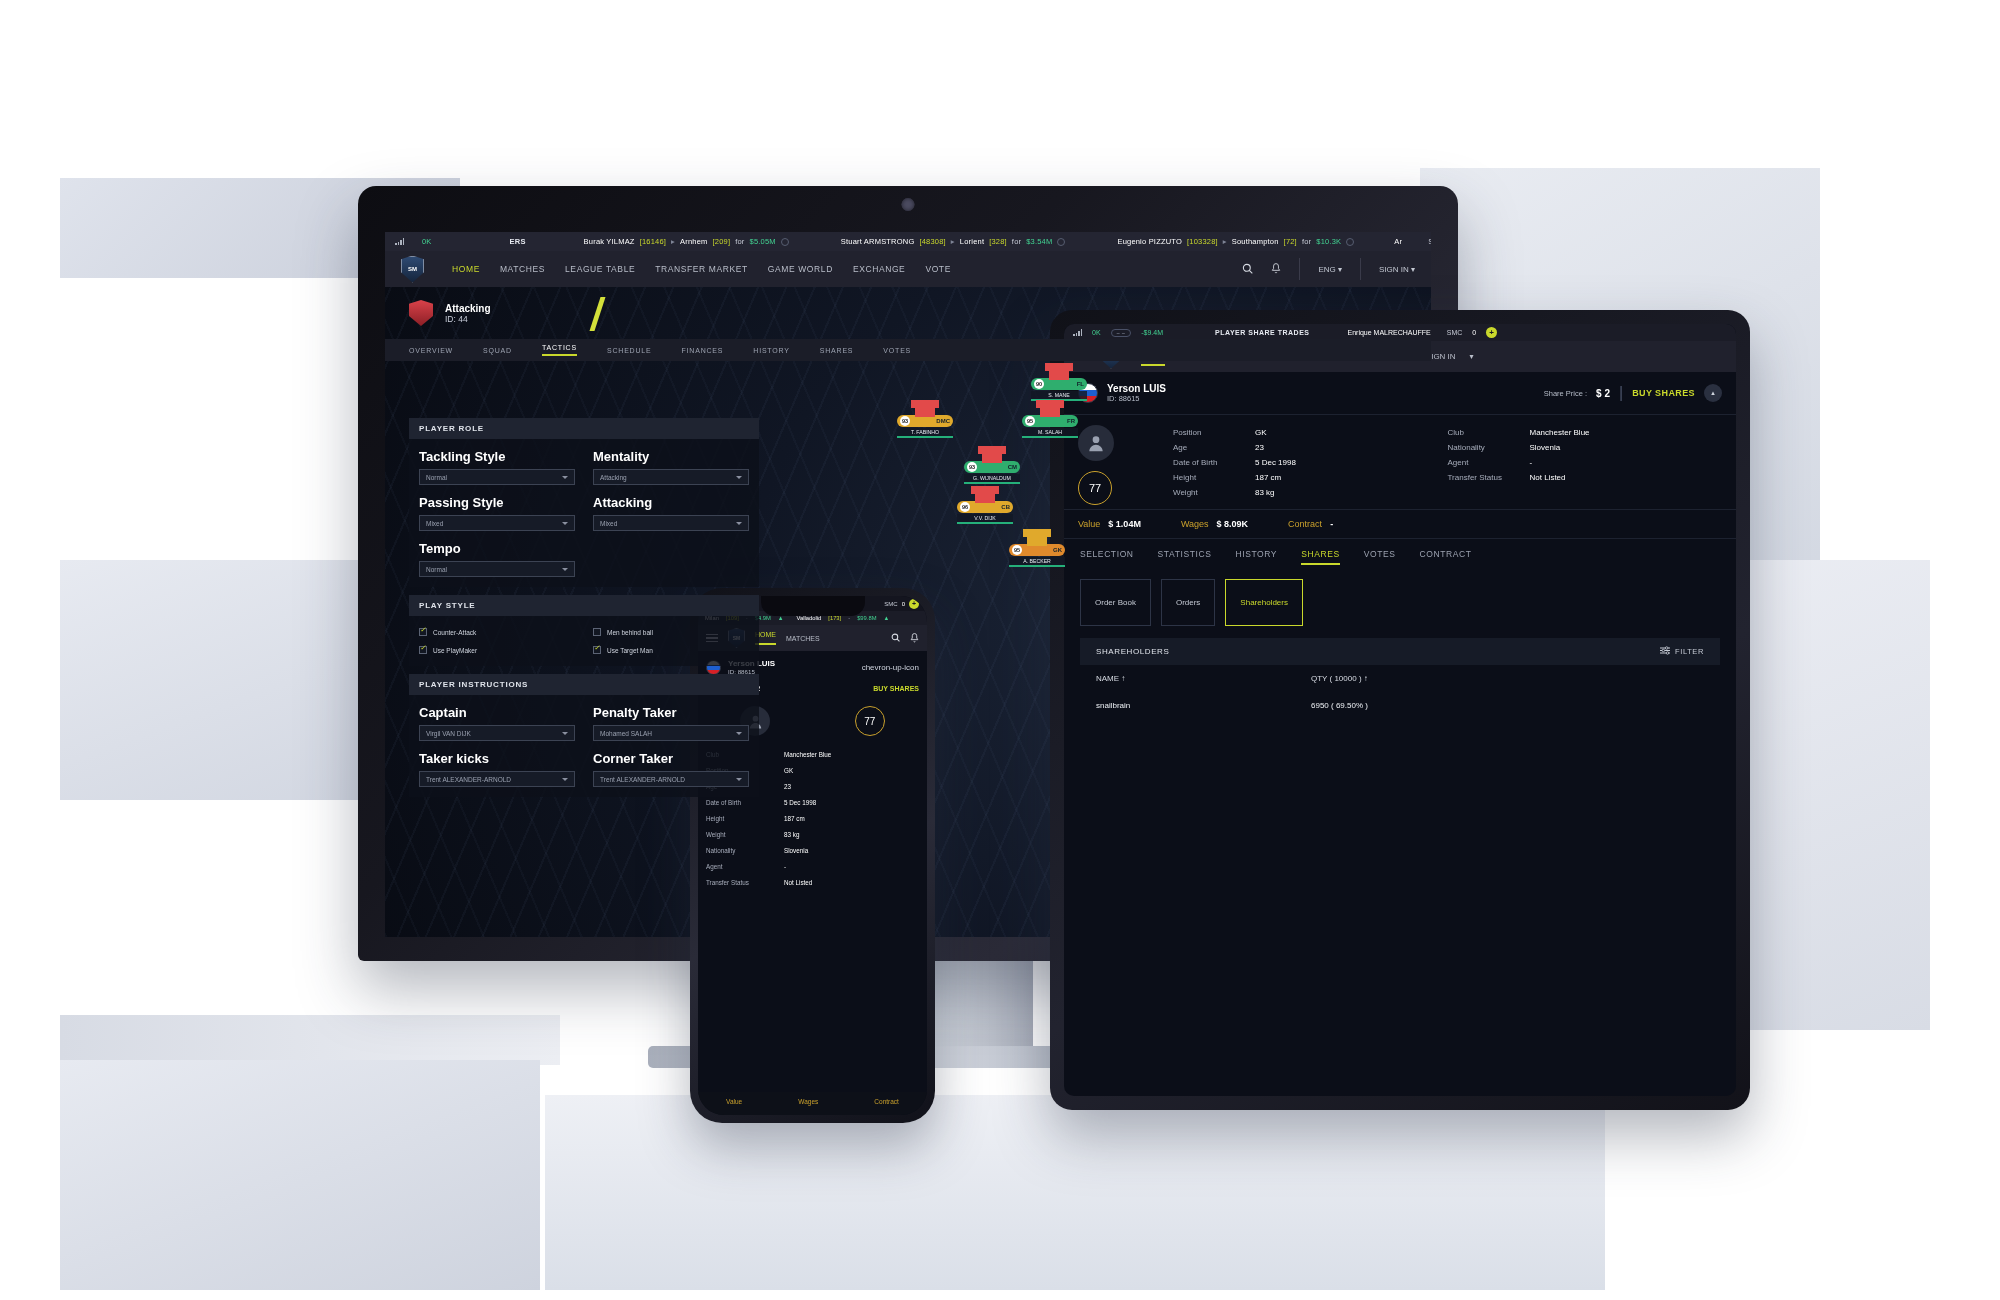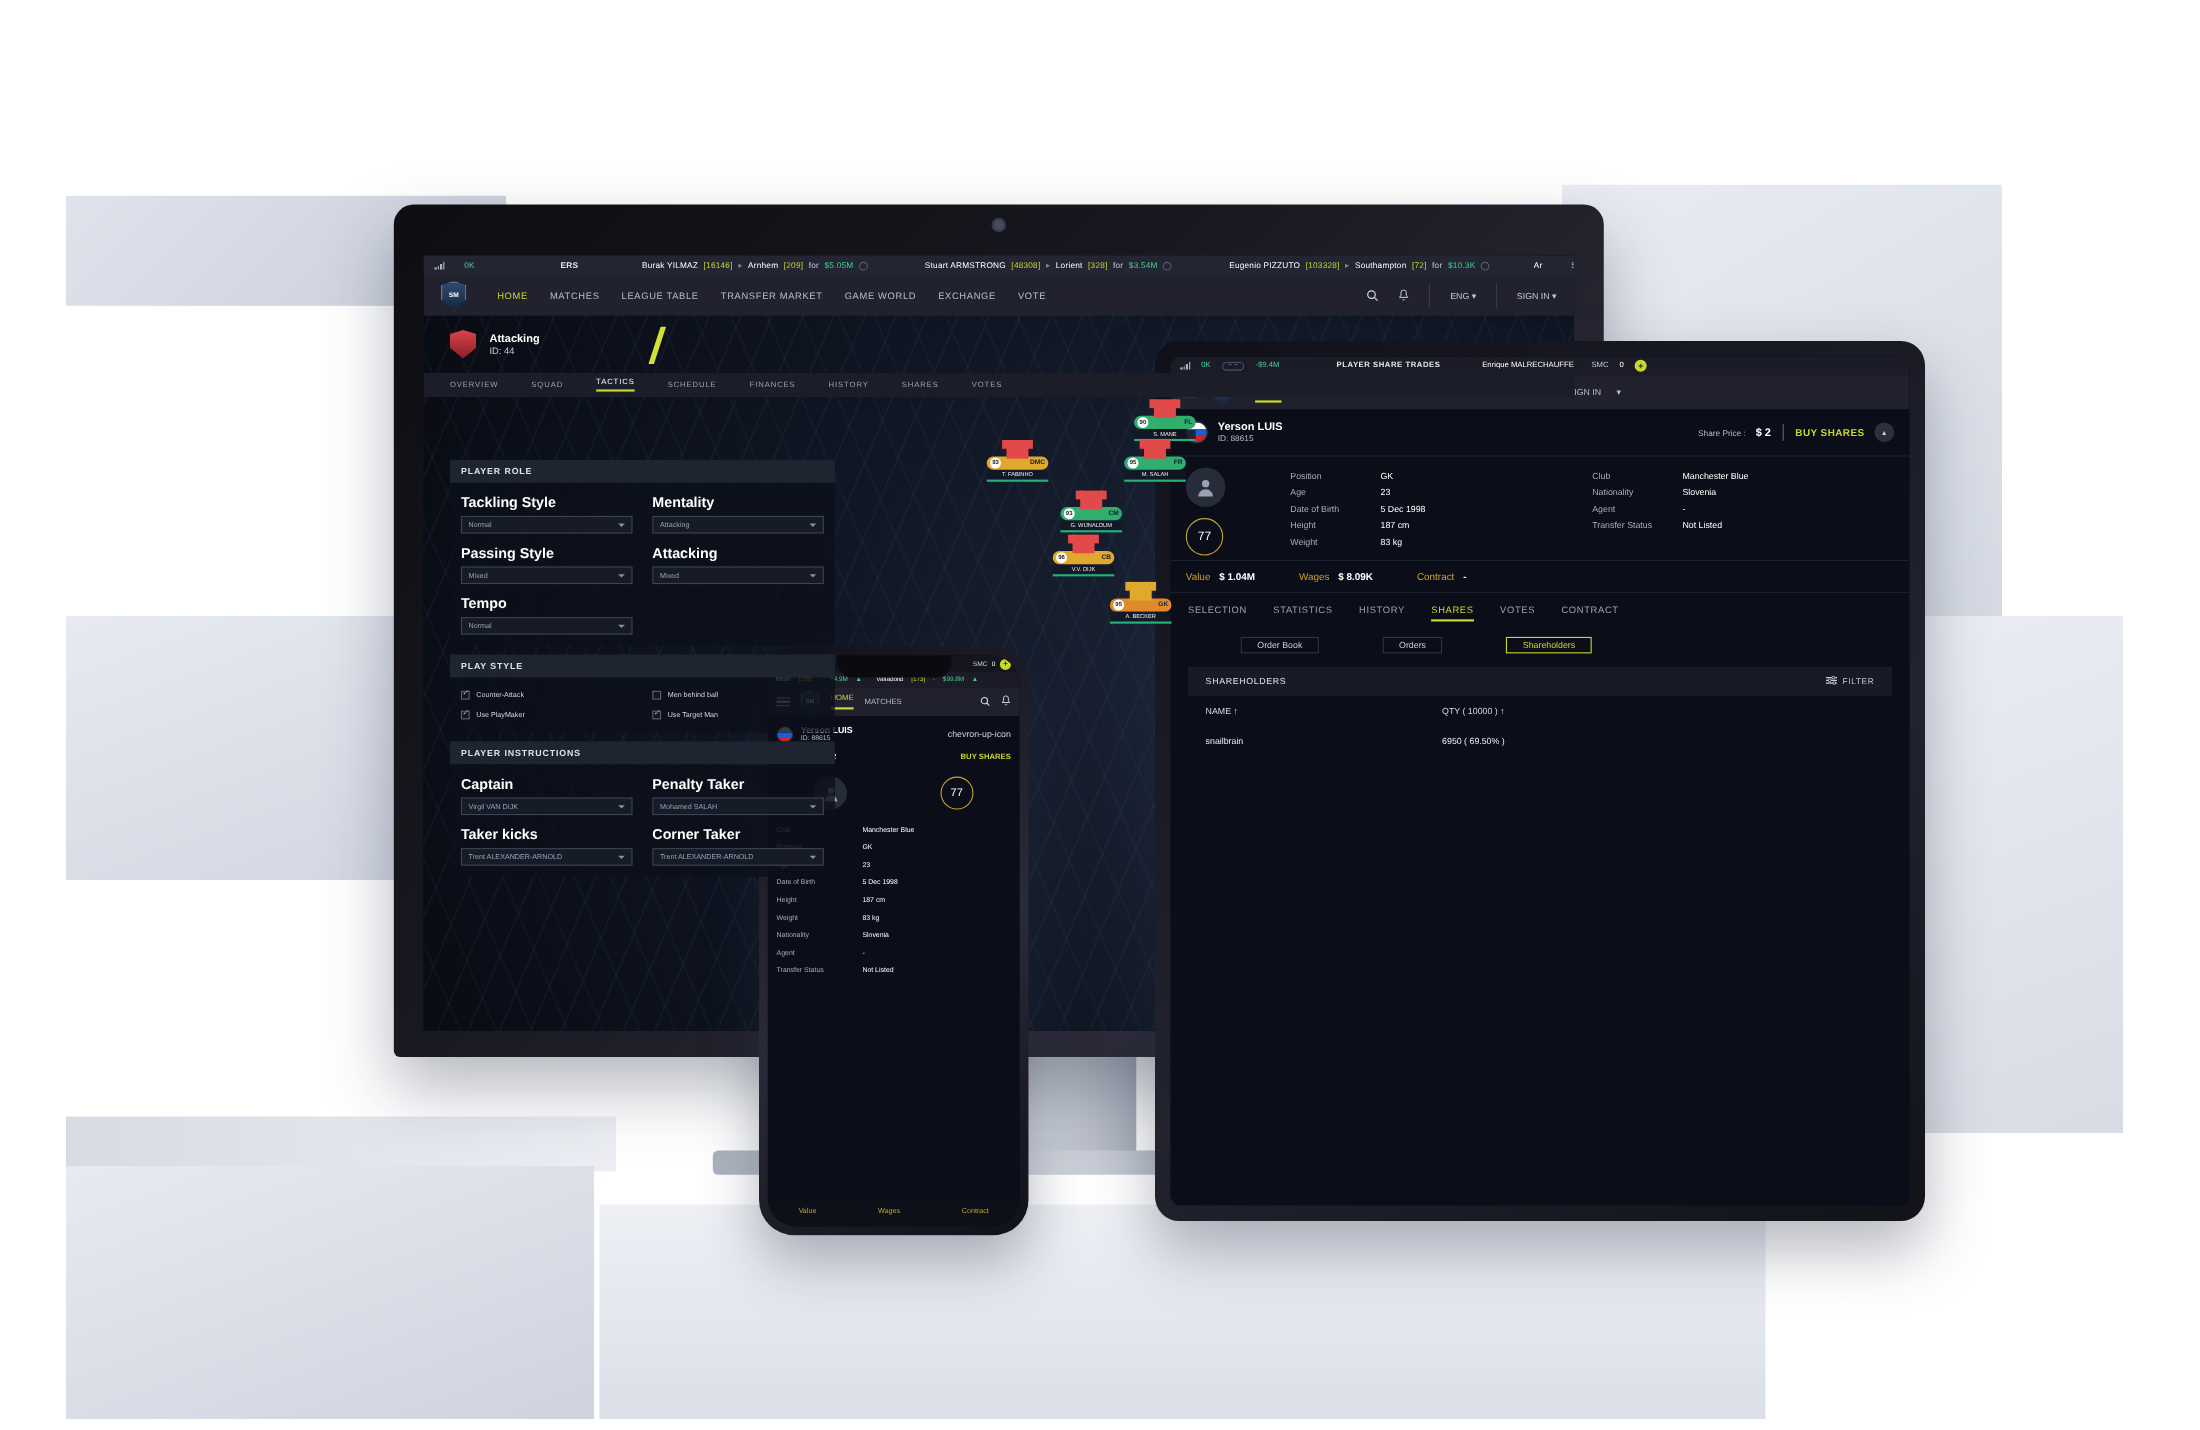--- a/index.html
+++ b/index.html
@@ -119,21 +119,21 @@
   .kv .v{ color:#fff;}
 
   .money-row{ display:flex; align-items:center; gap:8px; padding:9px 14px; font-size:9px; border-top:1px solid #1d2230; border-bottom:1px solid #1d2230;}
   .mr-l{ color:#c9a02c;}
   .mr-v{ color:#fff; font-weight:bold;}
 
   .t-tabs{ display:flex; gap:24px; padding:10px 16px; font-size:8.5px; letter-spacing:.6px; color:#9ca2b0;}
   .t-tabs .on{ color:#c9d82c; border-bottom:2px solid #c9d82c; padding-bottom:4px;}
 
   .seg{ display:flex; gap:10px; padding:4px 16px 12px;}
-  .seg div{ border:1px solid #2d3446; padding:2px 14px; font-size:8px; color:#c5cad4;margin-left:48px;}
+  .seg div{ border:1px solid #2d3446; padding:18px 14px; font-size:8px; color:#c5cad4;}
   .seg div.on{ border-color:#c9d82c; color:#c9d82c;}
 
   .sh-head{ display:flex; align-items:center; padding:8px 16px; background:#161b27; font-size:8px; color:#dfe3ea; letter-spacing:.6px;}
   .sh-filter{ margin-left:auto; display:flex; align-items:center; gap:5px; font-size:7.5px; color:#c5cad4;}
   .sh-cols{ display:flex; padding:9px 16px; font-size:8px; color:#d7dbe3;}
   .sh-row{ display:flex; padding:9px 16px; font-size:8px; color:#eef1f5;}
   .sh-c1{ width:215px;} 
 
   
   #phone{ position:absolute; left:690px; top:588px; width:245px; height:535px; }

